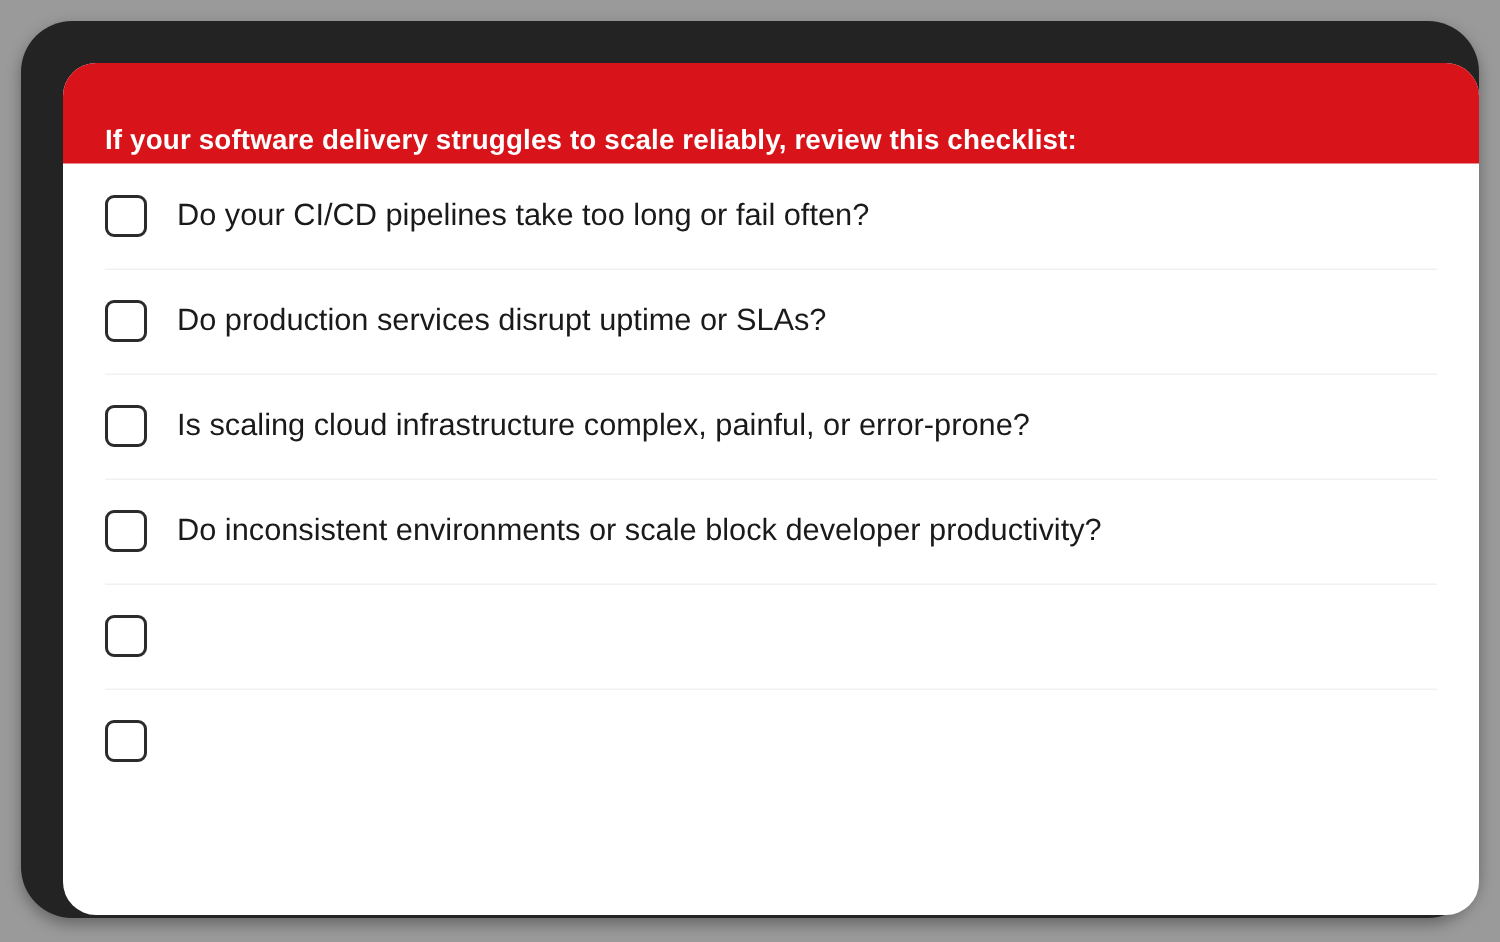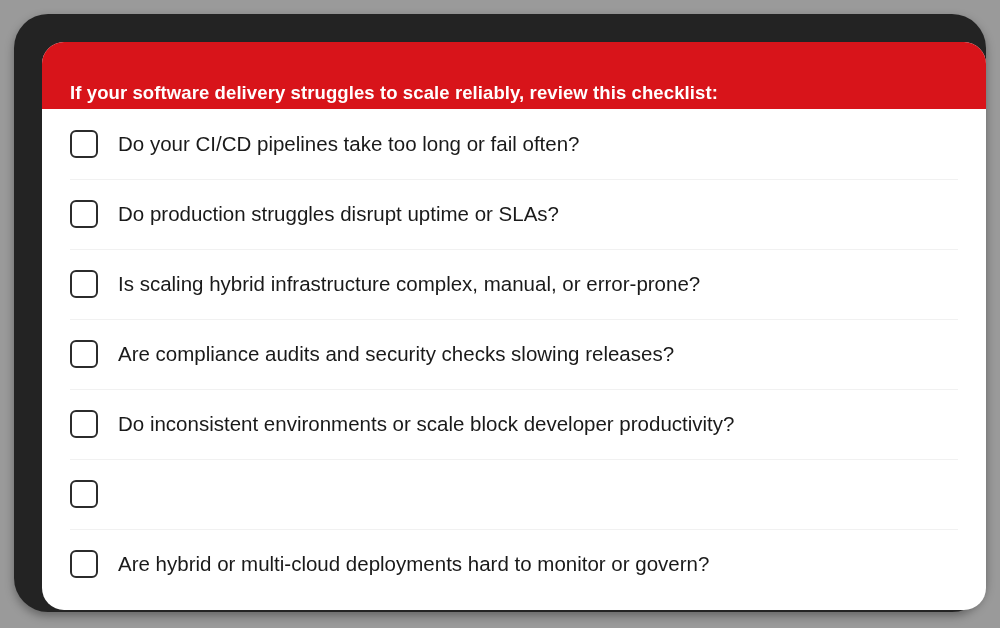--- a/index.html
+++ b/index.html
@@ -112,42 +112,37 @@
 
     <div class="checklist">
 
       <div class="checklist-row">
         <div class="checkbox"></div>
         <div class="checklist-label">Do your CI/CD pipelines take too long or fail often?</div>
       </div>
 
       <div class="checklist-row">
         <div class="checkbox"></div>
-        <div class="checklist-label">Do production struggles disrupt uptime or SLAs?</div>
+        <div class="checklist-label">Do production services disrupt uptime or SLAs?</div>
       </div>
 
       <div class="checklist-row">
         <div class="checkbox"></div>
-        <div class="checklist-label">Is scaling hybrid infrastructure complex, manual, or error-prone?</div>
+        <div class="checklist-label">Is scaling cloud infrastructure complex, painful, or error-prone?</div>
       </div>
 
-      <div class="checklist-row">
-        <div class="checkbox"></div>
-        <div class="checklist-label">Are compliance audits and security checks slowing releases?</div>
-      </div>
 
       <div class="checklist-row">
         <div class="checkbox"></div>
         <div class="checklist-label">Do inconsistent environments or scale block developer productivity?</div>
       </div>
 
       <div class="checklist-row">
         <div class="checkbox"></div>
       </div>
 
       <div class="checklist-row">
         <div class="checkbox"></div>
-        <div class="checklist-label">Are hybrid or multi-cloud deployments hard to monitor or govern?</div>
       </div>
 
     </div>
   </div>
 </div>
 
 </body></html>

